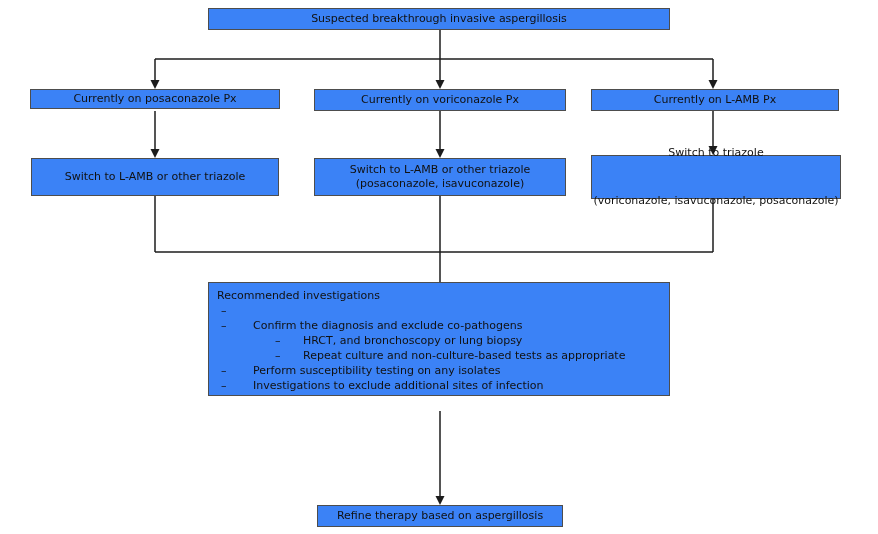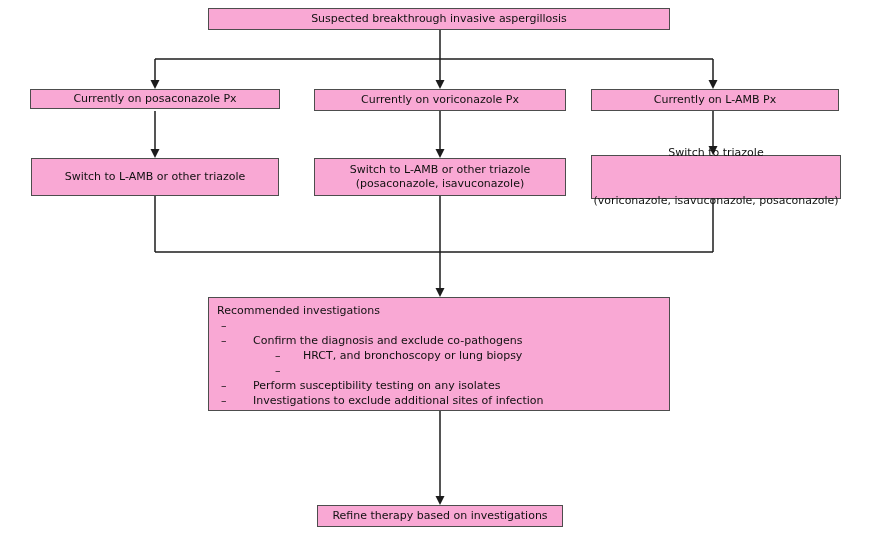--- a/index.html
+++ b/index.html
@@ -12,21 +12,21 @@
     width: 878px;
     height: 534px;
     background: #ffffff;
     font-family: "DejaVu Sans", "Liberation Sans", sans-serif;
     color: #111111;
     overflow: hidden;
   }
   .node {
     position: absolute;
     box-sizing: border-box;
-    background: #f9a8d4;
+    background: #3b82f6;
     border: 1.2px solid #4d4d4d;
     display: flex;
     flex-direction: column;
     align-items: center;
     justify-content: center;
     text-align: center;
     font-size: 11px;
     line-height: 1.3;
     z-index: 2;
   }
@@ -35,21 +35,21 @@
   #node-top            { left: 208px; top: 8px;   width: 462px; height: 22px; }
   #node-row2-posa      { left: 30px;  top: 89px;  width: 250px; height: 20px; }
   #node-row2-vori      { left: 314px; top: 89px;  width: 252px; height: 22px; }
   #node-row2-lamb      { left: 591px; top: 89px;  width: 248px; height: 22px; }
   #node-row3-left      { left: 31px;  top: 158px; width: 248px; height: 38px; }
   #node-row3-mid       { left: 314px; top: 158px; width: 252px; height: 38px; }
   #node-row3-right     { left: 591px; top: 155px; width: 250px; height: 44px; gap: 33px; }
   #node-bottom         { left: 317px; top: 505px; width: 246px; height: 22px; }
 
   #node-investigations {
-    left: 208px; top: 297px; width: 462px; height: 114px;
+    left: 208px; top: 282px; width: 462px; height: 114px;
     align-items: stretch;
     justify-content: flex-start;
     text-align: left;
     padding: 5px 8px;
   }
   .inv-line {
     display: flex;
     font-size: 11px;
     line-height: 15px;
     white-space: nowrap;
@@ -145,28 +145,29 @@
     <div class="inv-line lvl1">
       <span class="dash">–</span>
       <span>Confirm the diagnosis and exclude co-pathogens</span>
     </div>
     <div class="inv-line lvl2">
       <span class="dash">–</span>
       <span>HRCT, and bronchoscopy or lung biopsy</span>
     </div>
     <div class="inv-line lvl2">
       <span class="dash">–</span>
+      <span>Repeat culture and non-culture-based tests as appropriate</span>
     </div>
     <div class="inv-line lvl1">
       <span class="dash">–</span>
       <span>Perform susceptibility testing on any isolates</span>
     </div>
     <div class="inv-line lvl1">
       <span class="dash">–</span>
       <span>Investigations to exclude additional sites of infection</span>
     </div>
   </div>
 
   <div class="node" id="node-bottom">
-    <span class="ln">Refine therapy based on investigations</span>
+    <span class="ln">Refine therapy based on aspergillosis</span>
   </div>
 
 </div>
 
 </body></html>

